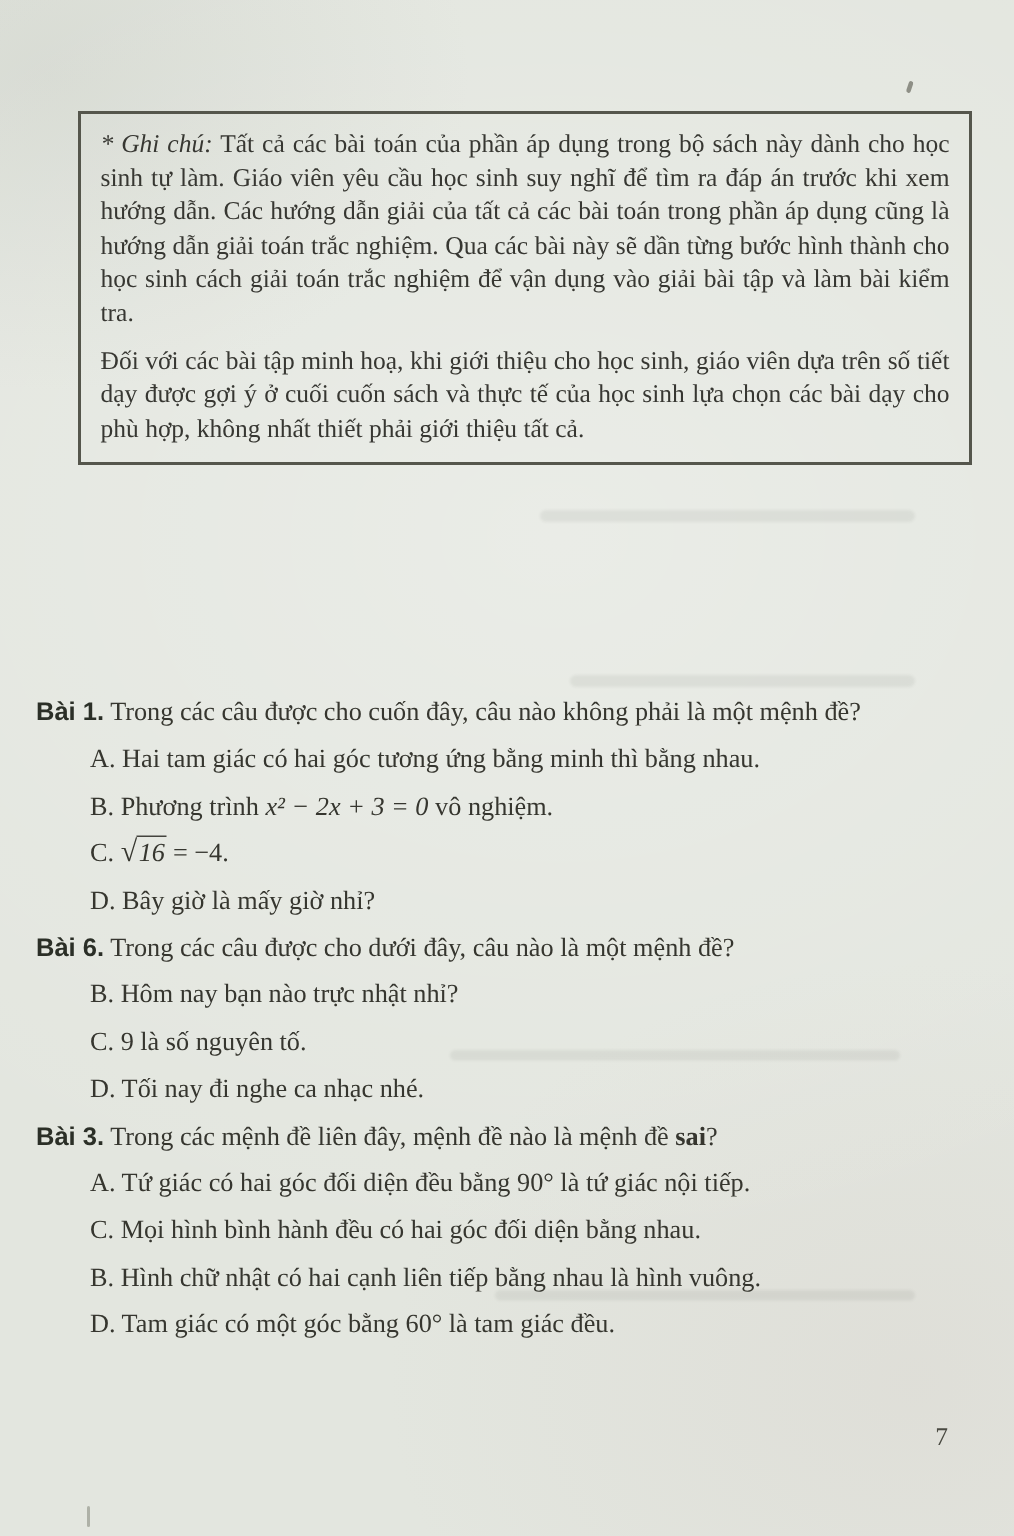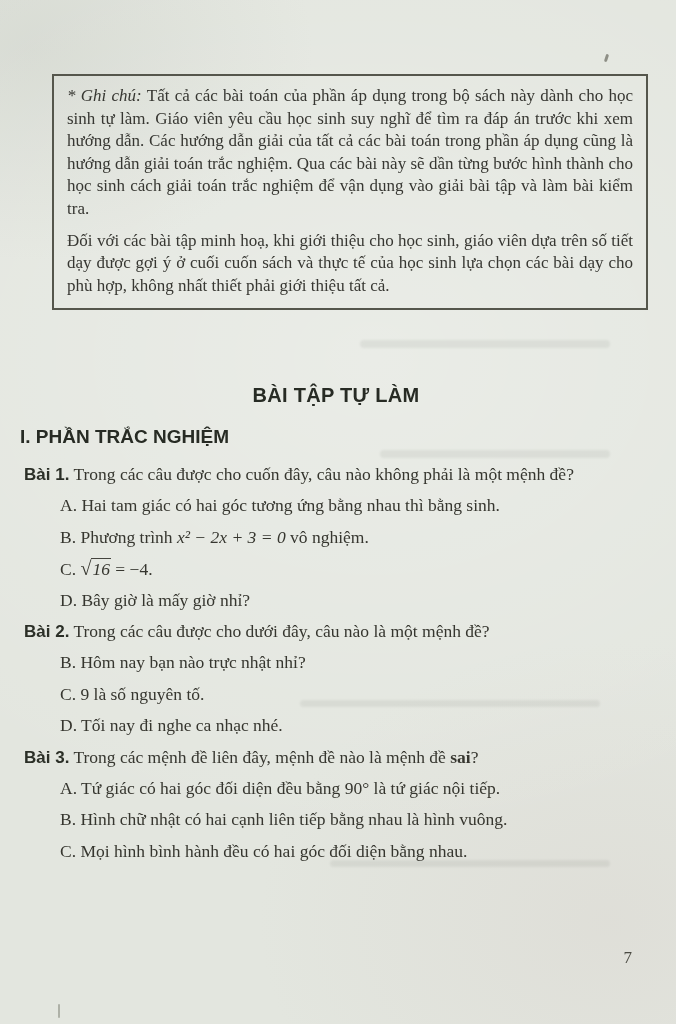--- a/index.html
+++ b/index.html
@@ -80,45 +80,44 @@
 </head>
 <body>
 
 <div class="page">
 
   <div class="note-box">
     <p><span class="ghi-chu">* Ghi chú:</span><span> Tất cả các bài toán của phần áp dụng trong bộ sách này dành cho học sinh tự làm. Giáo viên yêu cầu học sinh suy nghĩ để tìm ra đáp án trước khi xem hướng dẫn. Các hướng dẫn giải của tất cả các bài toán trong phần áp dụng cũng là hướng dẫn giải toán trắc nghiệm. Qua các bài này sẽ dần từng bước hình thành cho học sinh cách giải toán trắc nghiệm để vận dụng vào giải bài tập và làm bài kiểm tra.</span></p>
     <p>Đối với các bài tập minh hoạ, khi giới thiệu cho học sinh, giáo viên dựa trên số tiết dạy được gợi ý ở cuối cuốn sách và thực tế của học sinh lựa chọn các bài dạy cho phù hợp, không nhất thiết phải giới thiệu tất cả.</p>
   </div>
 
-  <div class="main-heading">BÀI TẬP TỰ LÀM</div>
-  <div class="section-heading">I. PHẦN TRẮC NGHIỆM</div>
 
   <div class="questions">
 
     <div>
       <div class="q-line"><span class="q-label">Bài 1.</span><span> Trong các câu được cho cuốn đây, câu nào không phải là một mệnh đề?</span></div>
-      <div class="q-line opt">A. Hai tam giác có hai góc tương ứng bằng nhau thì bằng sinh.</div>
+      <div class="q-line opt">A. Hai tam giác có hai góc tương ứng bằng minh thì bằng nhau.</div>
       <div class="q-line opt"><span>B. Phương trình </span><span class="math">x² − 2x + 3 = 0</span><span> vô nghiệm.</span></div>
       <div class="q-line opt"><span>C. </span><span class="sqrt">√</span><span class="radicand math">16</span><span> = −4.</span></div>
       <div class="q-line opt">D. Bây giờ là mấy giờ nhỉ?</div>
     </div>
 
     <div>
-      <div class="q-line"><span class="q-label">Bài 2.</span><span> Trong các câu được cho dưới đây, câu nào là một mệnh đề?</span></div>
+      <div class="q-line"><span class="q-label">Bài 6.</span><span> Trong các câu được cho dưới đây, câu nào là một mệnh đề?</span></div>
       <div class="q-line opt">B. Hôm nay bạn nào trực nhật nhỉ?</div>
       <div class="q-line opt">C. 9 là số nguyên tố.</div>
       <div class="q-line opt">D. Tối nay đi nghe ca nhạc nhé.</div>
     </div>
 
     <div>
       <div class="q-line"><span class="q-label">Bài 3.</span><span> Trong các mệnh đề liên đây, mệnh đề nào là mệnh đề </span><span class="bold-word">sai</span><span>?</span></div>
       <div class="q-line opt">A. Tứ giác có hai góc đối diện đều bằng 90° là tứ giác nội tiếp.</div>
+      <div class="q-line opt">C. Mọi hình bình hành đều có hai góc đối diện bằng nhau.</div>
       <div class="q-line opt">B. Hình chữ nhật có hai cạnh liên tiếp bằng nhau là hình vuông.</div>
-      <div class="q-line opt">C. Mọi hình bình hành đều có hai góc đối diện bằng nhau.</div>
+      <div class="q-line opt">D. Tam giác có một góc bằng 60° là tam giác đều.</div>
     </div>
 
   </div>
 
   <div class="page-number">7</div>
 
   <div class="speck-top-right"></div>
   <div class="speck-bottom-left"></div>
   <div class="bleed b1"></div>
   <div class="bleed b2"></div>

